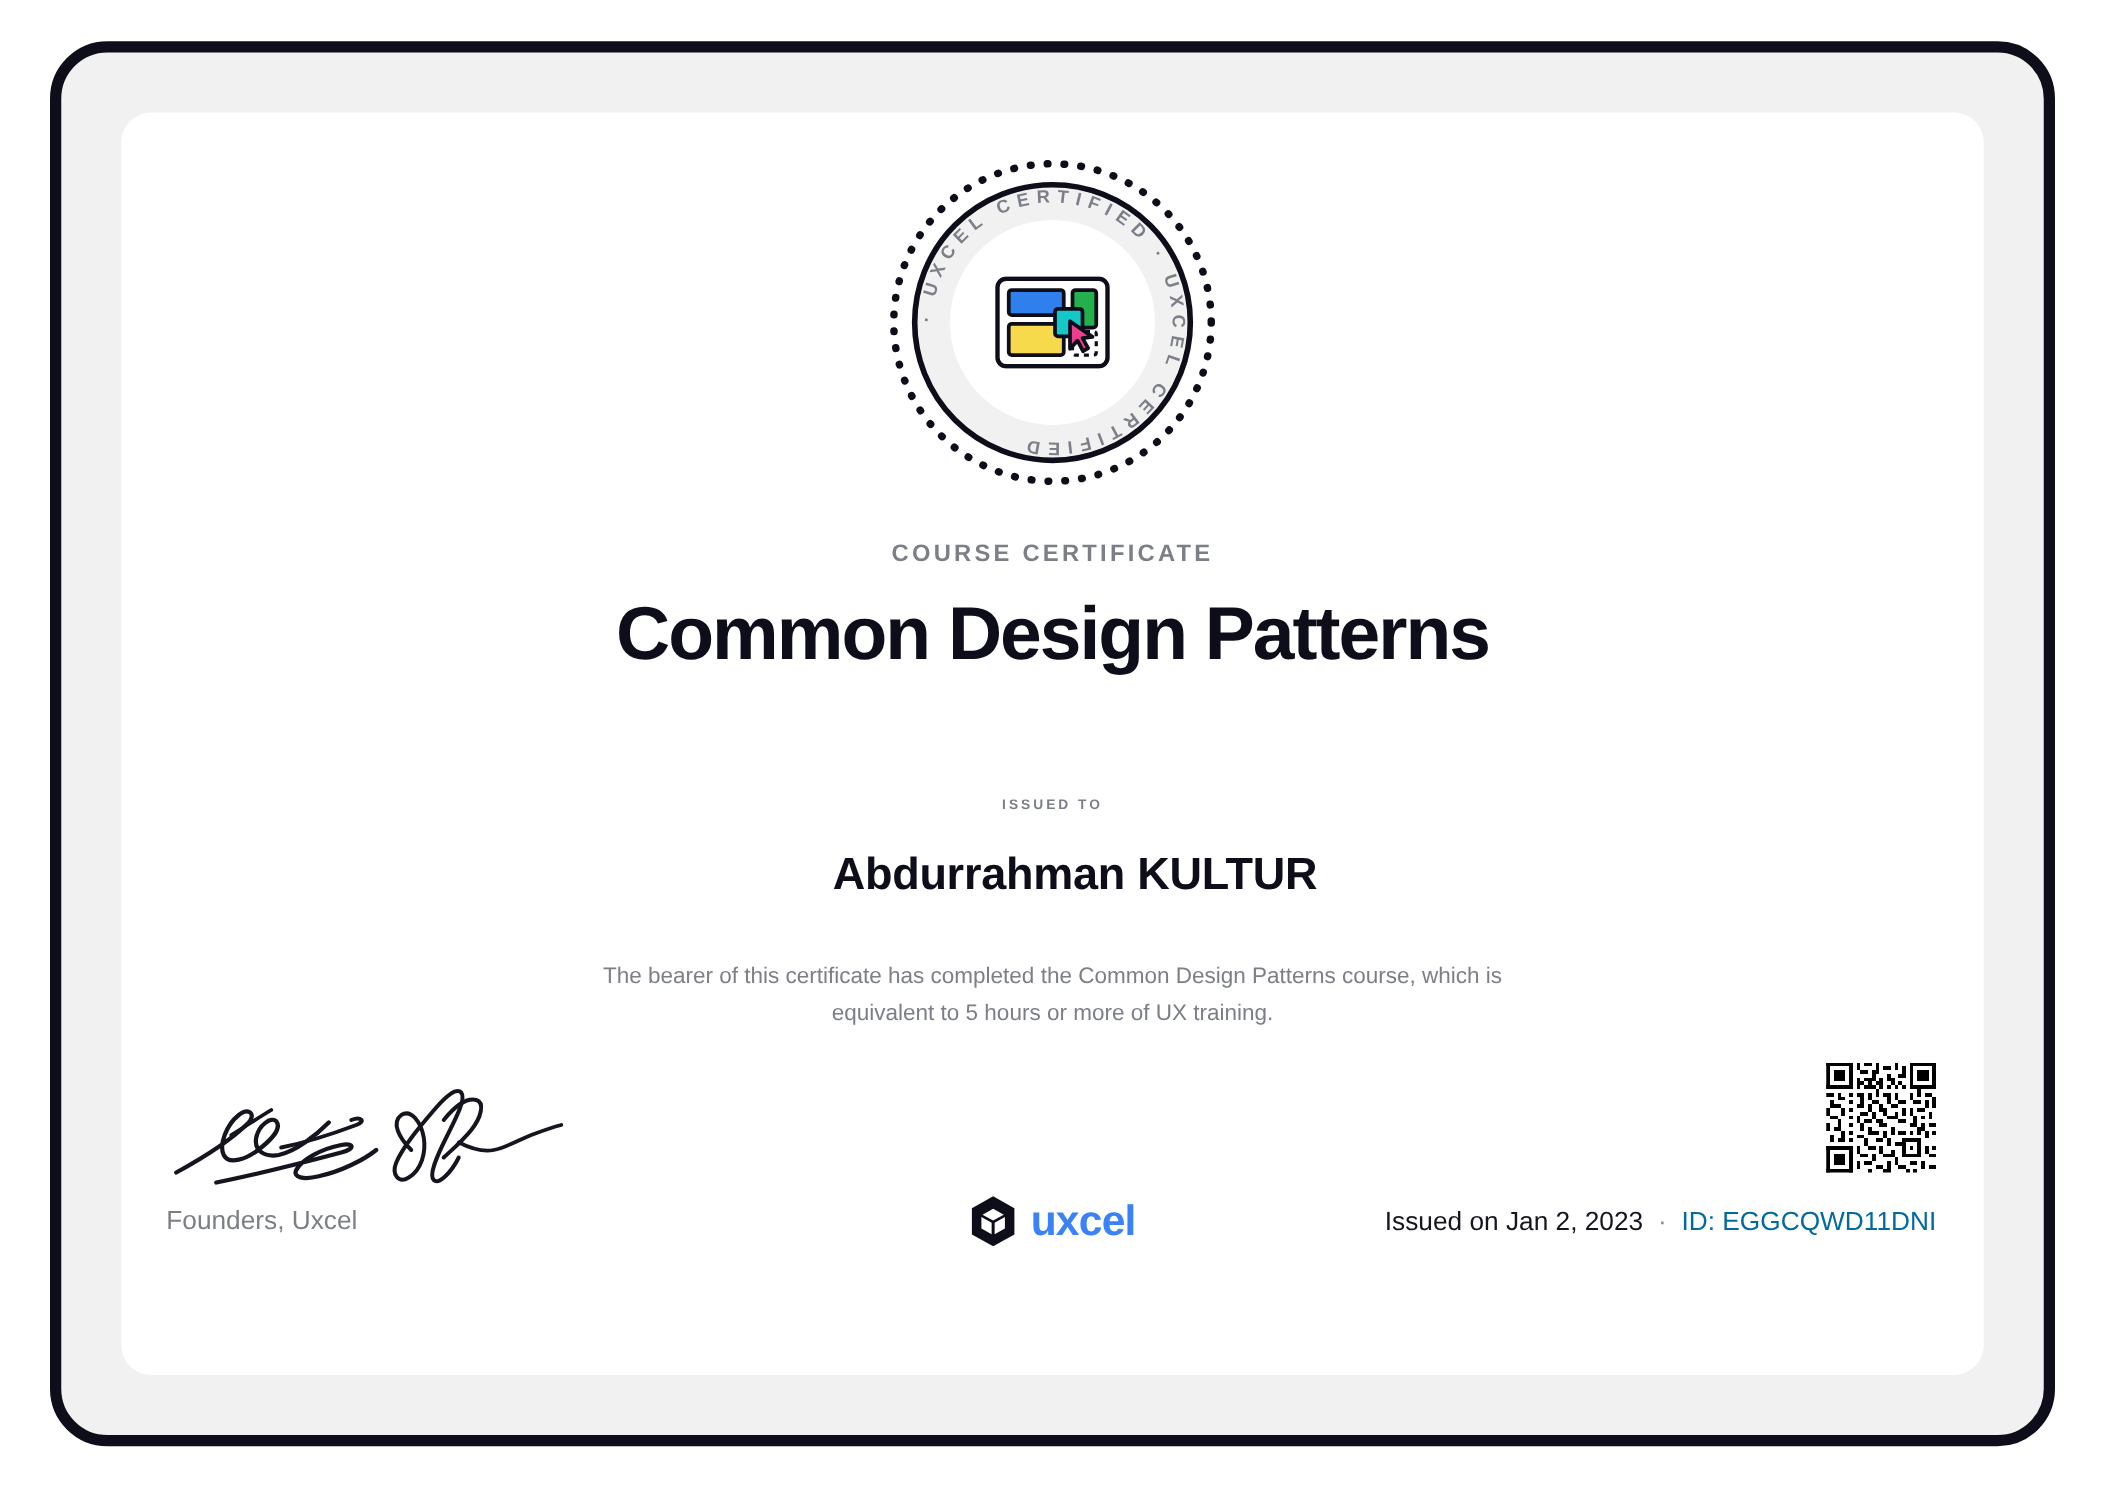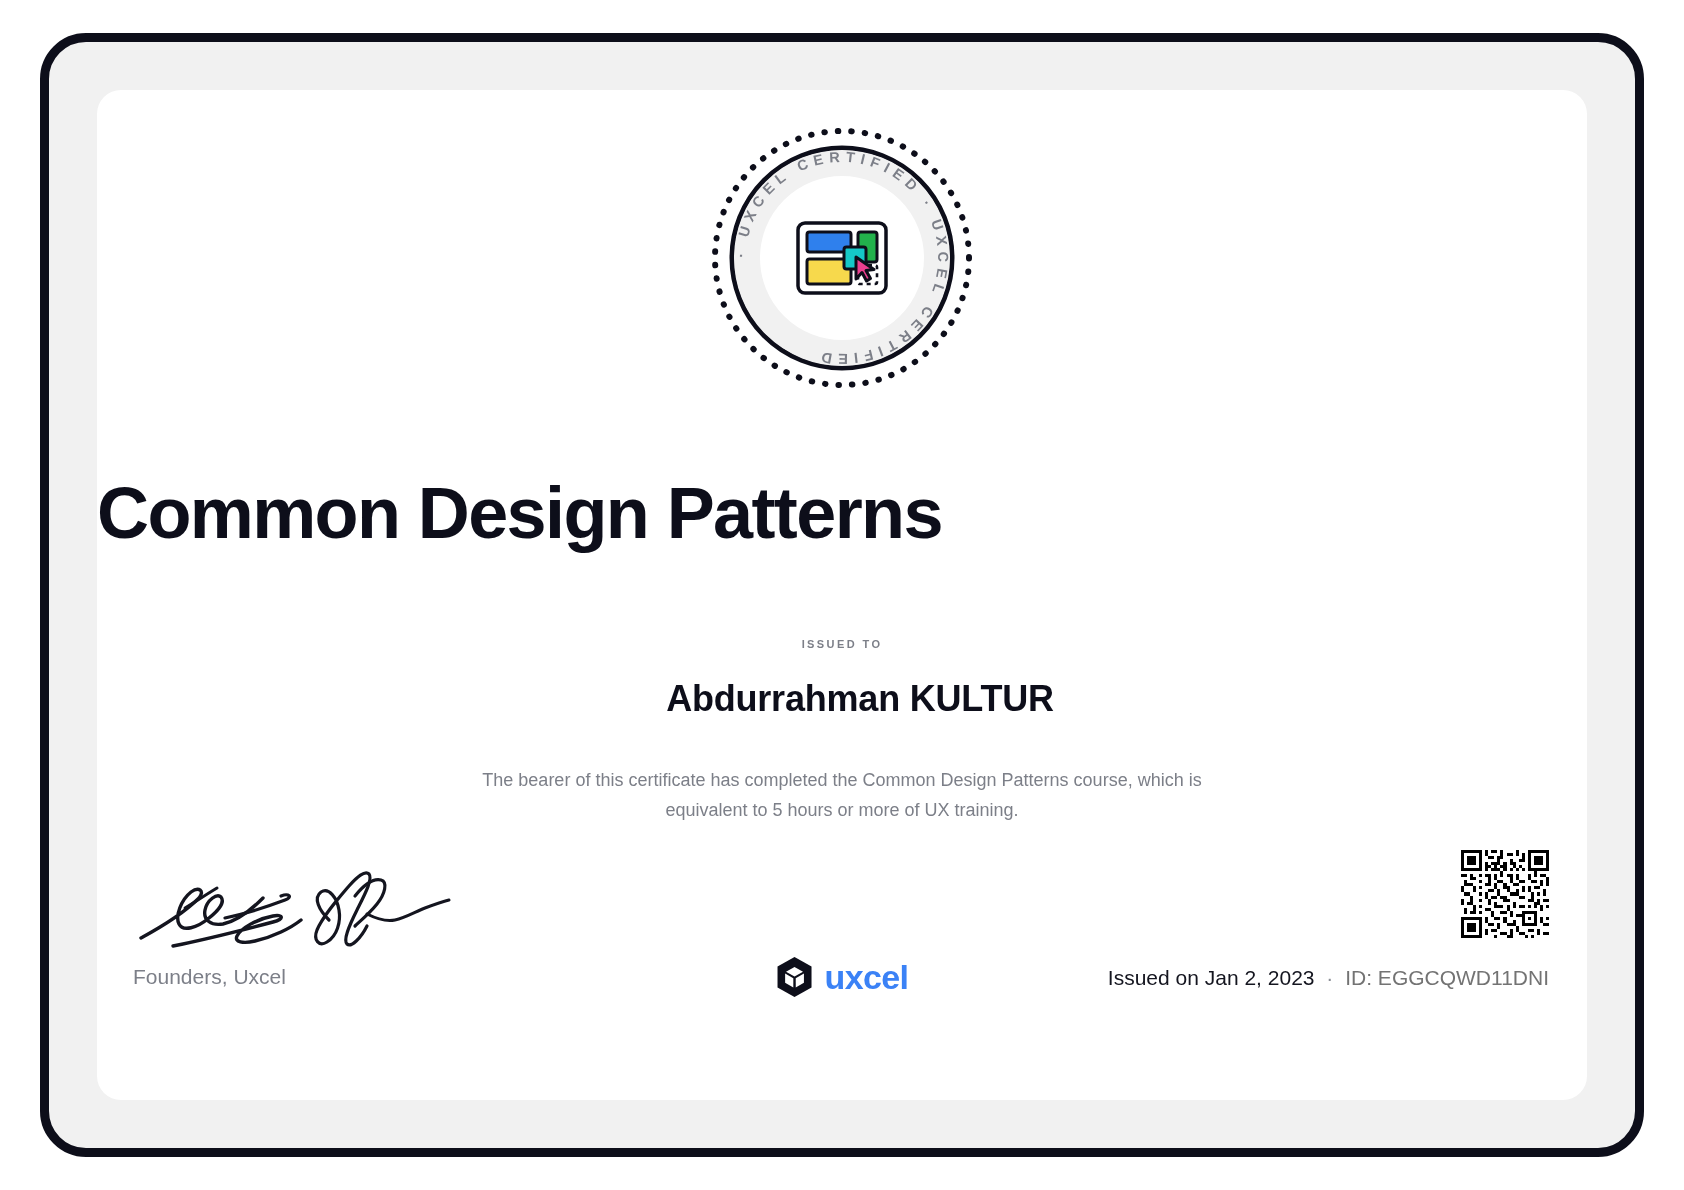--- a/index.html
+++ b/index.html
@@ -66,22 +66,22 @@
     font-size: 19px;
     font-weight: 700;
     letter-spacing: 2.6px;
     color: #7c7f88;
   }
 
   .title {
     position: absolute;
     top: 385px;
     left: 0; right: 0;
-    text-align: left;
-    font-size: 72px;
+    text-align: center;
+    font-size: 60px;
     line-height: 1.08;
     font-weight: 700;
     letter-spacing: -1.6px;
     color: #0d0e1a;
     white-space: nowrap;
   }
 
   .issued-to-label {
     position: absolute;
     top: 548px;
@@ -163,21 +163,21 @@
 
   .issue-line {
     position: absolute;
     right: 38px;
     top: 876px;
     font-size: 21px;
     white-space: nowrap;
   }
   .issue-date { color: #14151f; }
   .issue-sep  { color: #8b8e96; padding: 0 6px; }
-  .issue-id   { color: #737373; }
+  .issue-id   { color: #0369a1; }
 </style>
 </head>
 <body>
 
 <div class="cert-frame">
   <div class="cert-card">
 
     <div class="seal-wrap">
       <svg class="seal-svg" viewBox="0 0 272 272">
         <defs>
@@ -199,20 +199,21 @@
         <rect x="2" y="2" width="88" height="70" rx="7" fill="#ffffff" stroke="#0d0e1a" stroke-width="3.5"></rect>
         <rect x="11" y="11" width="44" height="20" rx="2.5" fill="#2f80ed" stroke="#0d0e1a" stroke-width="3"></rect>
         <rect x="62" y="11" width="19" height="30" rx="2.5" fill="#22b14c" stroke="#0d0e1a" stroke-width="3"></rect>
         <rect x="11" y="38" width="44" height="25" rx="2.5" fill="#f7d94c" stroke="#0d0e1a" stroke-width="3"></rect>
         <rect x="62" y="44" width="19" height="19" rx="2" fill="none" stroke="#0d0e1a" stroke-width="2.6" stroke-dasharray="4 4"></rect>
         <rect x="48" y="26" width="22" height="22" rx="2.5" fill="#15c8c8" stroke="#0d0e1a" stroke-width="3"></rect>
         <path d="M 60,36 L 60,58 L 66,51.5 L 70.5,60 L 74.5,57.5 L 70,49.5 L 78,48.5 Z" fill="#ec3f8f" stroke="#0d0e1a" stroke-width="3" stroke-linejoin="round"></path>
       </svg>
     </div>
 
+    <div class="kicker">COURSE CERTIFICATE</div>
     <h1 class="title">Common Design Patterns</h1>
     <div class="issued-to-label">ISSUED TO</div>
     <div class="recipient">Abdurrahman KULTUR</div>
     <p class="description">The bearer of this certificate has completed the Common Design Patterns course, which is equivalent to 5 hours or more of UX training.</p>
 
     <div class="signatures">
       <svg class="sig-svg" viewBox="0 0 330 100">
         <g fill="none" stroke="#14151f" stroke-linecap="round" stroke-linejoin="round">
           <path d="M8 78 C 30 66, 52 52, 66 38 C 72 31, 66 26, 58 32 C 48 40, 42 56, 46 64 C 50 72, 64 68, 76 58 C 86 50, 92 42, 88 37 C 84 33, 74 40, 72 50 C 70 60, 78 66, 90 64 C 104 61, 120 48, 130 38" stroke-width="3.4"></path>
           <path d="M52 48 C 62 42, 74 34, 84 28" stroke-width="3"></path>

